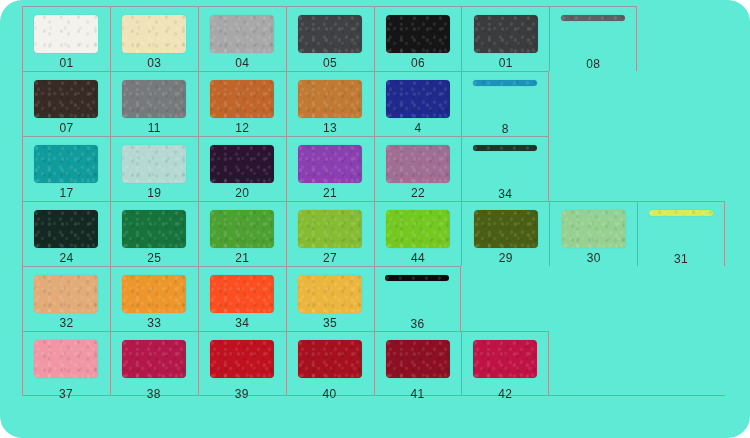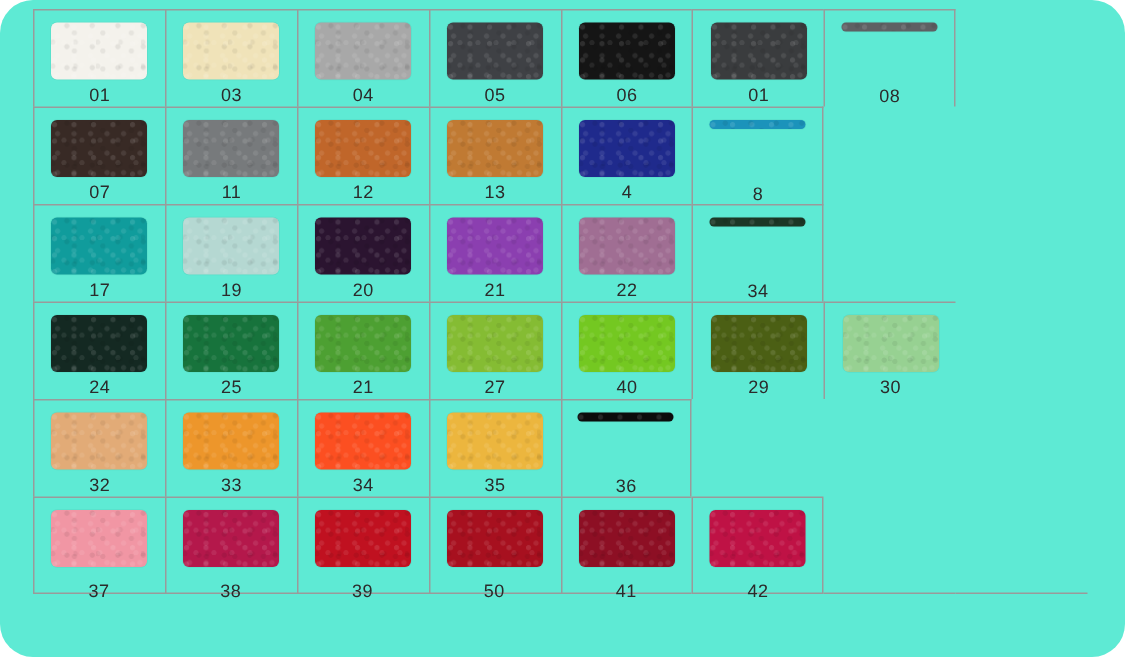--- a/index.html
+++ b/index.html
@@ -210,29 +210,33 @@
         <div class="grid-cell">
           <div class="swatch" title="26" style="background: rgb(77, 160, 50);"></div>
           <div class="swatch-label">21</div>
         </div>
         <div class="grid-cell">
           <div class="swatch" title="27" style="background: rgb(133, 188, 51);"></div>
           <div class="swatch-label">27</div>
         </div>
         <div class="grid-cell">
           <div class="swatch" title="28" style="background: rgb(116, 200, 33);"></div>
-          <div class="swatch-label">40</div>
+          <div class="swatch-label">44</div>
         </div>
         <div class="grid-cell">
           <div class="swatch" title="29" style="background: rgb(75, 95, 20);"></div>
           <div class="swatch-label">29</div>
         </div>
         <div class="grid-cell">
           <div class="swatch" title="30" style="background: rgb(151, 209, 146);"></div>
           <div class="swatch-label">30</div>
+        </div>
+        <div class="grid-cell last-col">
+          <div class="swatch" title="31" style="background: rgb(214, 236, 86);"></div>
+          <div class="swatch-label">31</div>
         </div>
       </div>
       <div class="grid-row">
         <div class="grid-cell">
           <div class="swatch" title="32" style="background: rgb(226, 171, 119);"></div>
           <div class="swatch-label">32</div>
         </div>
         <div class="grid-cell">
           <div class="swatch" title="33" style="background: rgb(237, 150, 43);"></div>
           <div class="swatch-label">33</div>
@@ -273,19 +277,19 @@
           <div class="swatch" title="42" style="background: rgb(191, 18, 69);"></div>
         </div>
         <div class="grid-cell empty no-right"></div>
         <div class="grid-cell empty no-right"></div>
       </div>
     </div>
   <div class="outside-labels" style="top: 387px;">
       <div class="outside-label-cell">37</div>
       <div class="outside-label-cell">38</div>
       <div class="outside-label-cell">39</div>
-      <div class="outside-label-cell">50</div>
+      <div class="outside-label-cell">40</div>
       <div class="outside-label-cell">41</div>
       <div class="outside-label-cell">42</div>
       <div class="outside-label-cell"></div>
       <div class="outside-label-cell"></div>
     </div>
 </div>
 
 </body></html>

